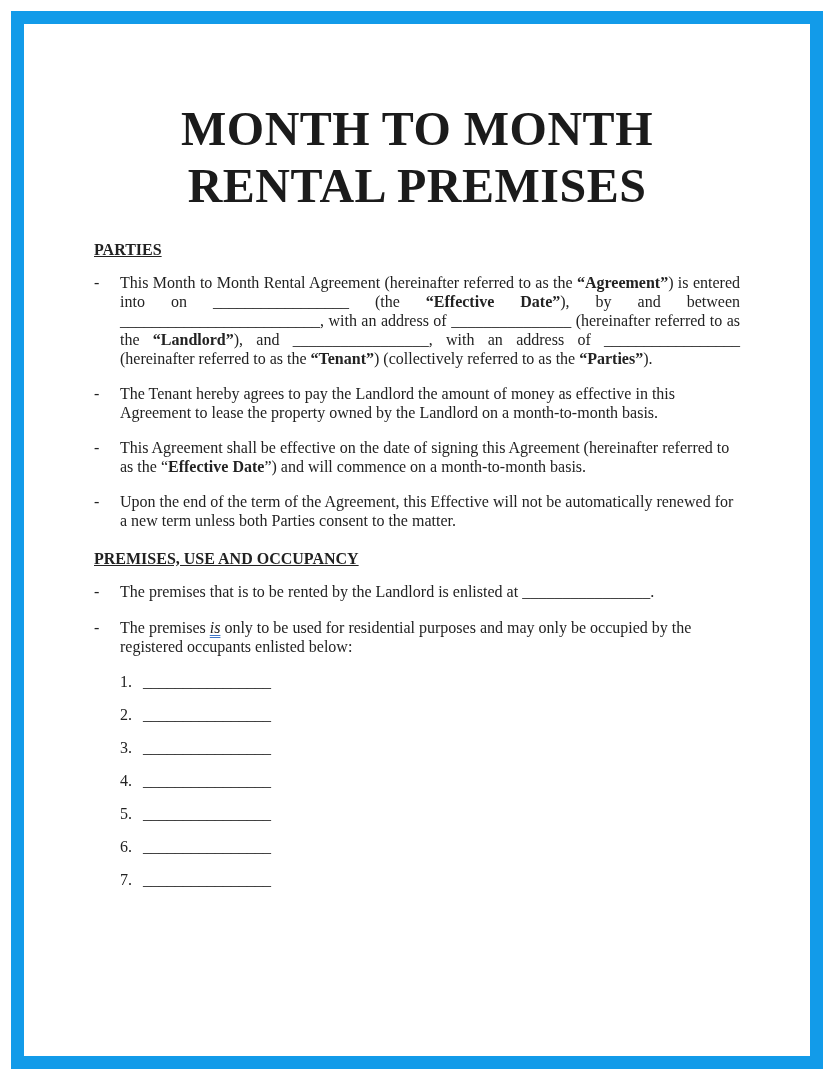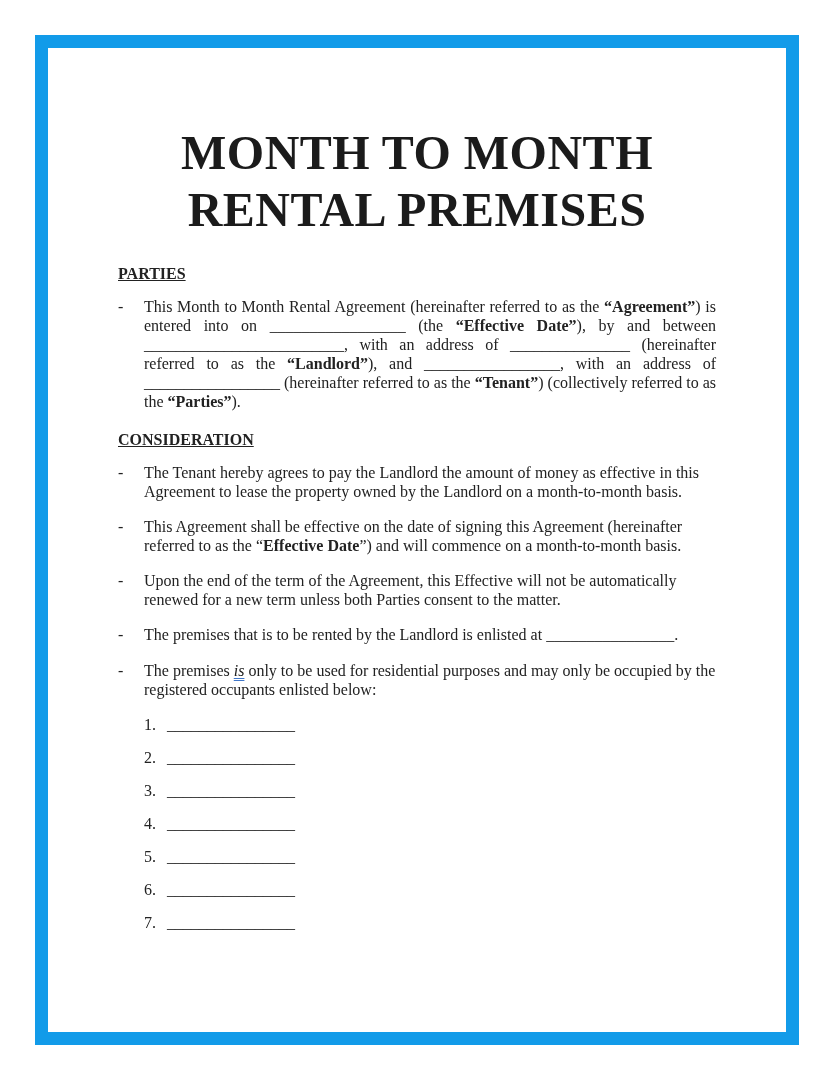--- a/index.html
+++ b/index.html
@@ -9,21 +9,21 @@
     width: 834px;
     height: 1080px;
     overflow: hidden;
   }
   .page {
     position: relative;
     width: 834px;
     height: 1080px;
     background: #ffffff;
     box-sizing: border-box;
-    padding: 35px;
+    padding: 11px;
   }
   .frame {
     width: 100%;
     height: 100%;
     box-sizing: border-box;
     border: 13px solid #129be9;
     background: #ffffff;
   }
   .content {
     box-sizing: border-box;
@@ -97,39 +97,39 @@
 
       <div>
         <div class="section-heading">PARTIES</div>
         <div class="bullet-row">
           <span class="dash">-</span>
           <span class="btext justified"><span>This Month to Month Rental Agreement (hereinafter referred to as the </span><b>“Agreement”</b><span>) is entered into on </span><span class="blank">_________________</span><span> (the </span><b>“Effective Date”</b><span>), by and between </span><span class="blank">_________________________</span><span>, with an address of </span><span class="blank">_______________</span><span> (hereinafter referred to as the </span><b>“Landlord”</b><span>), and </span><span class="blank">_________________</span><span>, with an address of </span><span class="blank">_________________</span><span> (hereinafter referred to as the </span><b>“Tenant”</b><span>) (collectively referred to as the </span><b>“Parties”</b><span>).</span></span>
         </div>
       </div>
 
       <div>
-        <div class="section-heading">CONSIDERATION</div>
         <div class="bullet-row">
           <span class="dash">-</span>
           <span class="btext">The Tenant hereby agrees to pay the Landlord the amount of money as effective in this Agreement to lease the property owned by the Landlord on a month-to-month basis.</span>
         </div>
       </div>
 
       <div>
         <div class="bullet-row">
           <span class="dash">-</span>
           <span class="btext"><span>This Agreement shall be effective on the date of signing this Agreement (hereinafter referred to as the “</span><b>Effective Date</b><span>”) and will commence on a month-to-month basis.</span></span>
         </div>
         <div class="bullet-row">
           <span class="dash">-</span>
           <span class="btext">Upon the end of the term of the Agreement, this Effective will not be automatically renewed for a new term unless both Parties consent to the matter.</span>
         </div>
       </div>
 
       <div>
+        <div class="section-heading">PREMISES, USE AND OCCUPANCY</div>
         <div class="bullet-row">
           <span class="dash">-</span>
           <span class="btext"><span>The premises that is to be rented by the Landlord is enlisted at </span><span class="blank">________________</span><span>.</span></span>
         </div>
         <div class="bullet-row">
           <span class="dash">-</span>
           <span class="btext"><span>The premises </span><span class="grammar-mark">is</span><span> only to be used for residential purposes and may only be occupied by the registered occupants enlisted below:</span></span>
         </div>
         <div class="occupants">
             <div class="occupant-row">

